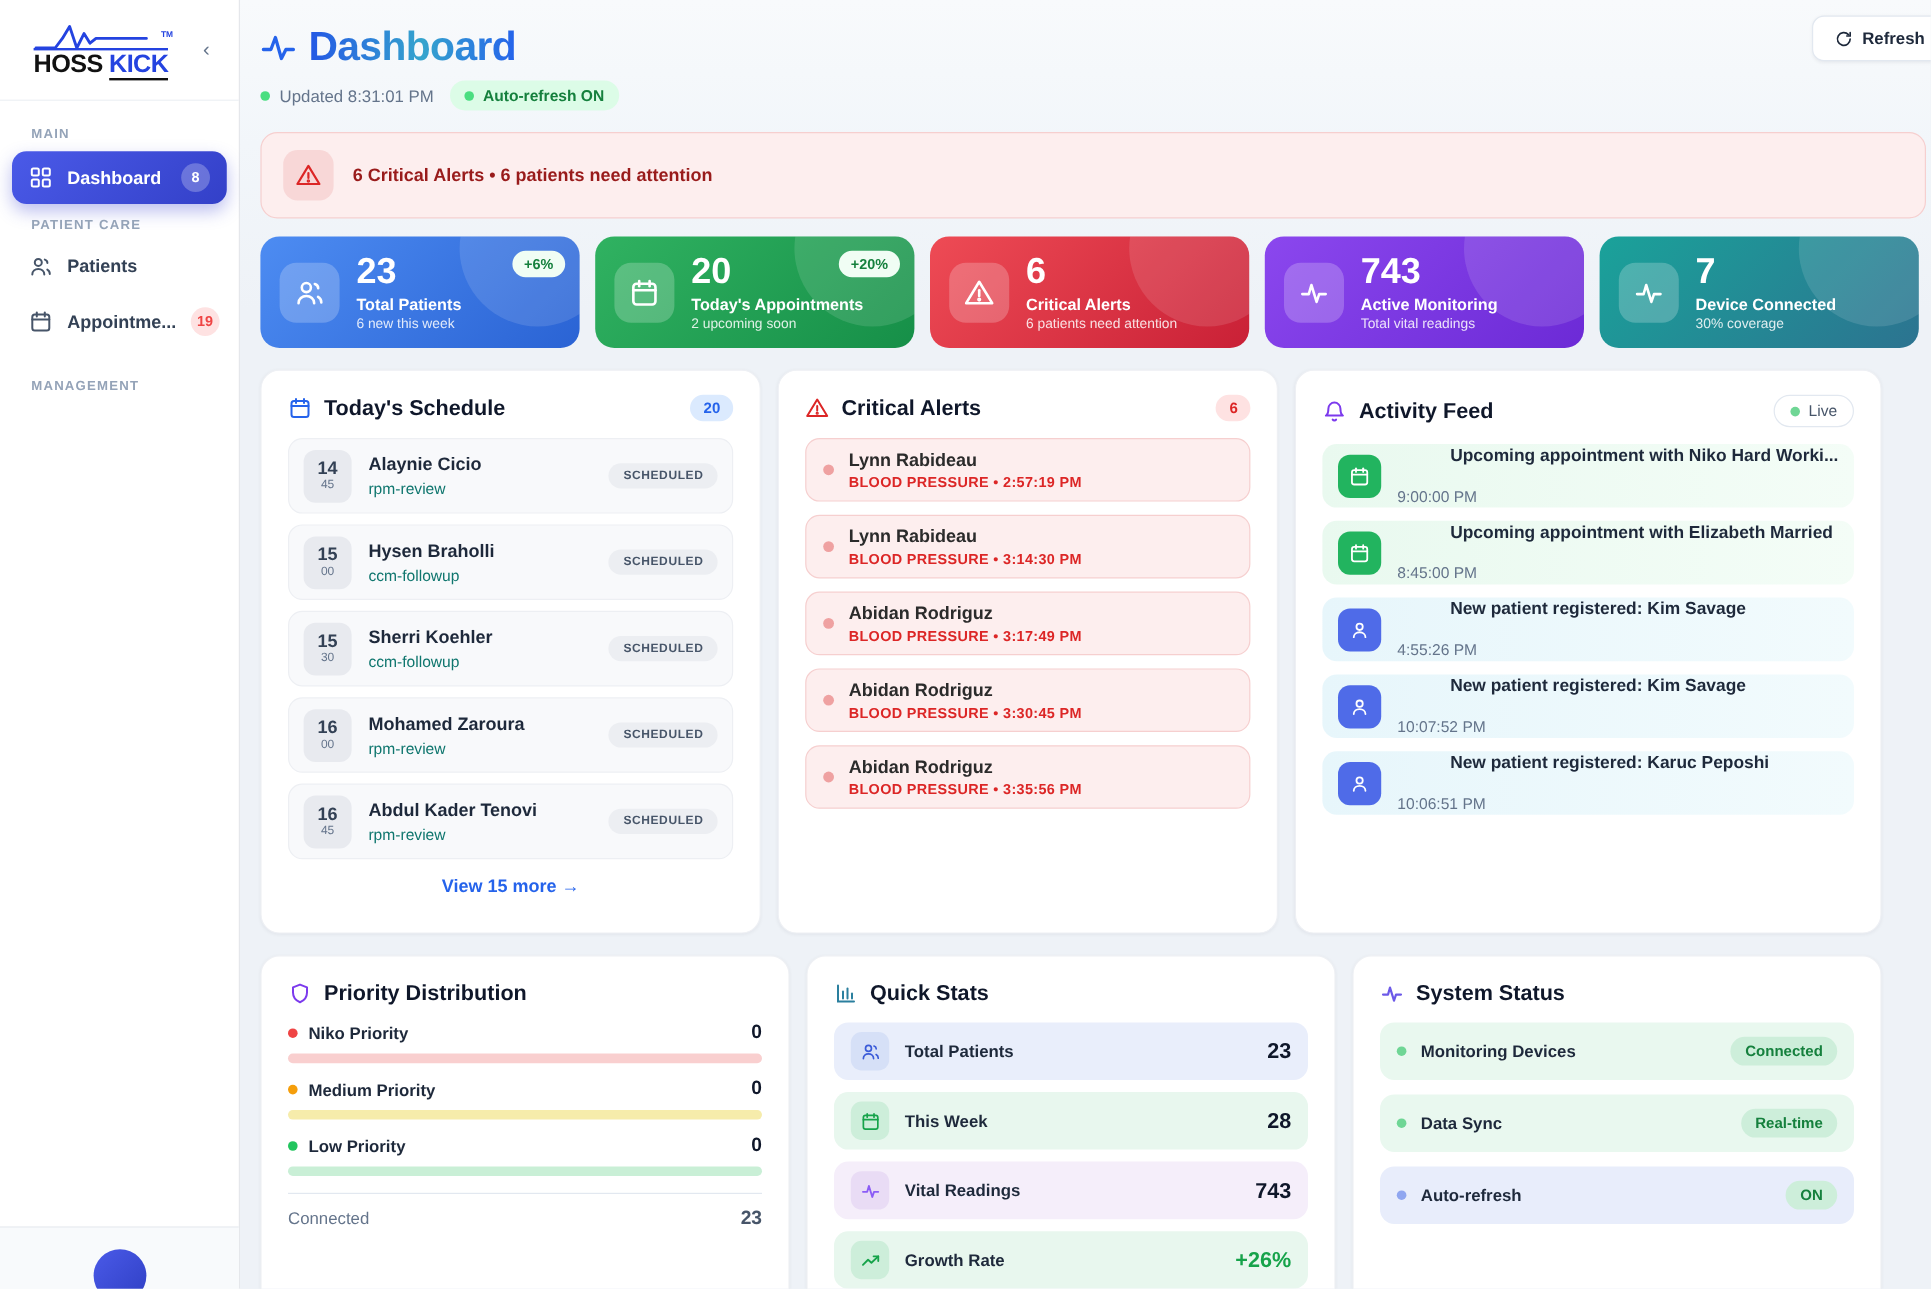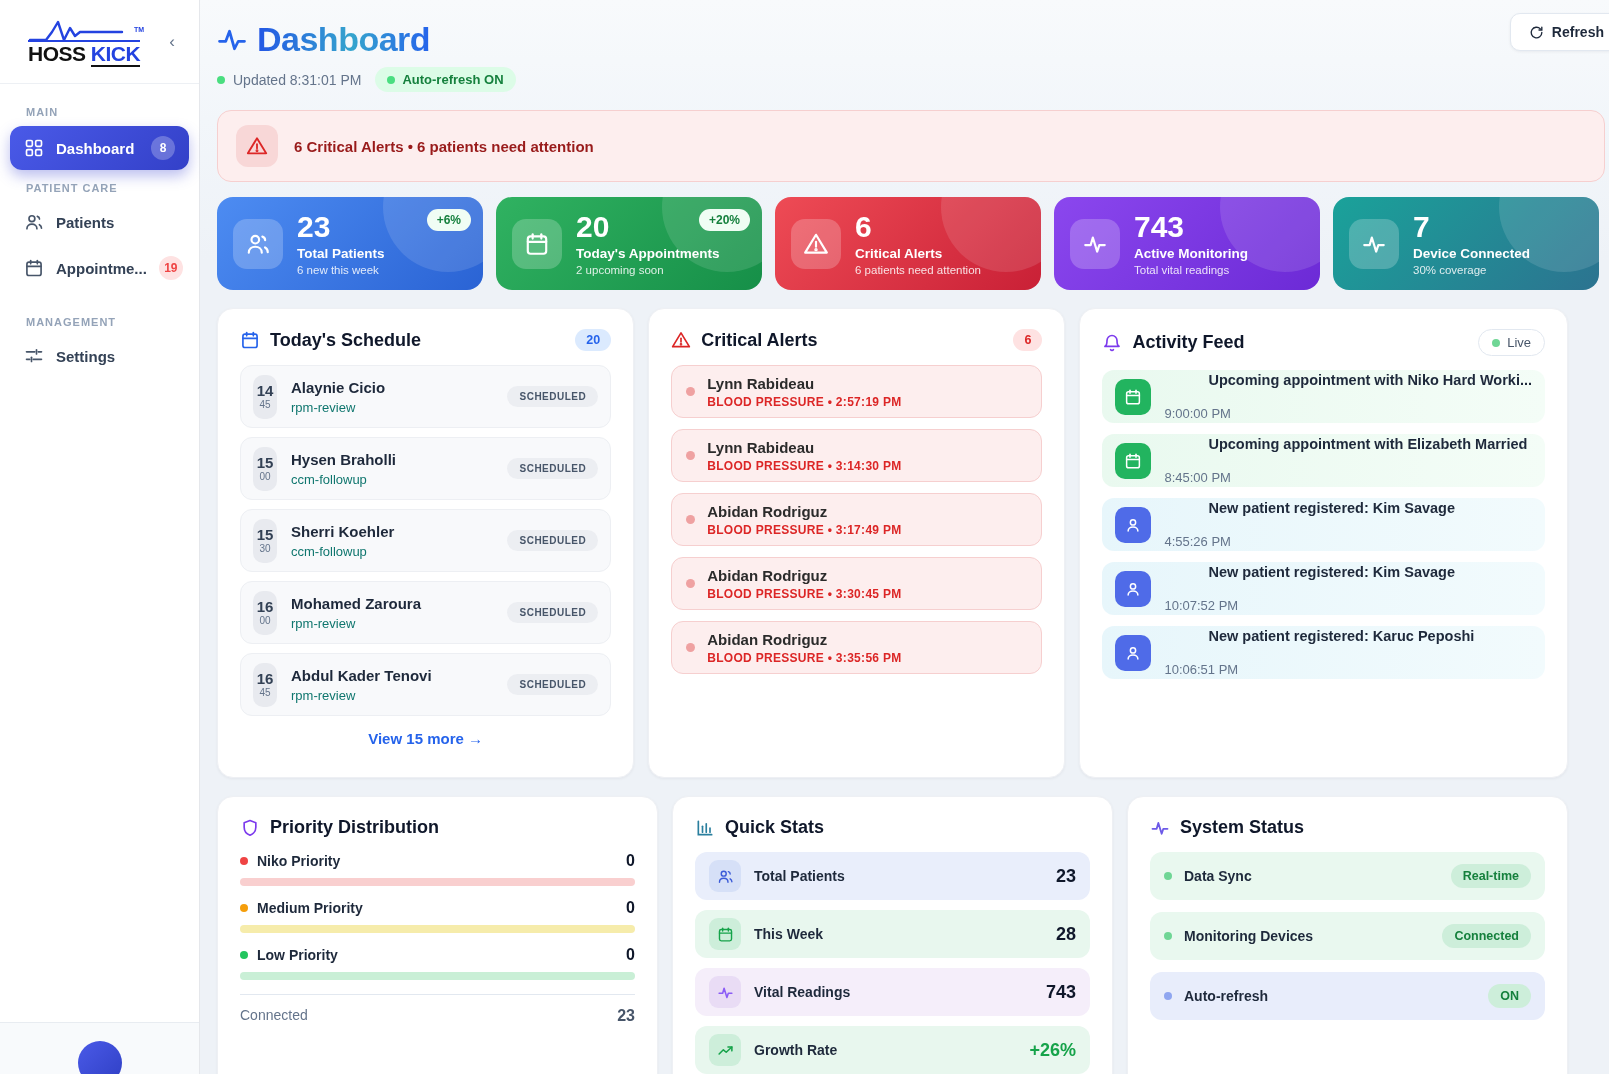--- a/index.html
+++ b/index.html
@@ -76,21 +76,21 @@
   .ph-icon.purple { color:#7c3aed; } .ph-icon.teal { color:#2a7f9e; }
   .panel-header .spacer { flex:1; }
   .count-pill { font-size:12.5px; font-weight:bold; border-radius:999px; padding:4px 11px; }
   .count-pill.blue { background:#dbeafe; color:#2563eb; }
   .count-pill.red { background:#fee2e2; color:#dc2626; }
   .live-pill { display:flex; align-items:center; gap:7px; background:#fff; border:1px solid #e2e8f0; border-radius:999px; padding:5px 13px; font-size:13px; color:#475569; }
   .dot.soft-green { background:#6fd695; }
   
   .sched-list { display:flex; flex-direction:column; gap:9px; }
   .sched-item { display:flex; align-items:center; gap:14px; background:#f8f9fb; border:1px solid #edeff3; border-radius:12px; padding:9px 12px; cursor:pointer; height:63px; }
-  .time-chip { width:24px; height:44px; border-radius:10px; background:#e8eaef; display:flex; flex-direction:column; align-items:center; justify-content:center; line-height:1; flex:0 0 auto; }
+  .time-chip { width:40px; height:44px; border-radius:10px; background:#e8eaef; display:flex; flex-direction:column; align-items:center; justify-content:center; line-height:1; flex:0 0 auto; }
   .time-hour { font-size:15px; font-weight:bold; color:#334155; }
   .time-min { font-size:10px; color:#64748b; margin-top:2px; }
   .sched-name { font-size:15px; font-weight:bold; color:#1e293b; }
   .sched-type { font-size:13px; color:#0f766e; margin-top:4px; }
   .sched-status { margin-left:auto; background:#eceef2; color:#475569; font-size:10px; font-weight:bold; letter-spacing:.5px; border-radius:999px; padding:5px 12px; }
   .view-more { display:block; margin:14px auto 0; background:none; border:none; color:#2563eb; font-size:15px; font-weight:bold; cursor:pointer; font-family:inherit; }
   
   .alert-list { display:flex; flex-direction:column; gap:11px; }
   .alert-item { display:flex; align-items:center; gap:12px; background:#fdeeee; border:1px solid #f6cfcf; border-radius:12px; padding:10px 14px; height:53px; cursor:pointer; }
   .alert-dot { width:9px; height:9px; border-radius:50%; background:#efa1a1; flex:0 0 auto; }
@@ -190,33 +190,20 @@
             <line x1="16" y1="3" x2="16" y2="7"></line>
             <line x1="3.5" y1="10" x2="20.5" y2="10"></line>
           </svg>
       </span>
       <span>Appointme...</span>
       <span class="nav-badge red">19</span>
     </div>
 
     <div class="nav-gap"></div>
     <div class="nav-section-label">MANAGEMENT</div>
-    <div class="nav-item">
-      <span class="nicon">
-        <svg viewBox="0 0 24 24" fill="none" stroke="currentColor" stroke-width="2" stroke-linecap="round">
-            <line x1="3" y1="7" x2="13" y2="7"></line>
-            <line x1="17" y1="7" x2="21" y2="7"></line>
-            <line x1="15" y1="4.5" x2="15" y2="9.5"></line>
-            <line x1="3" y1="16" x2="7" y2="16"></line>
-            <line x1="11" y1="16" x2="21" y2="16"></line>
-            <line x1="9" y1="13.5" x2="9" y2="18.5"></line>
-          </svg>
-      </span>
-      <span>Settings</span>
-    </div>
   </nav>
 
   <div class="sidebar-footer">
     <button class="avatar"></button>
   </div>
 </aside>
 
 <main class="main">
 
   <div class="page-header">
@@ -655,27 +642,27 @@
         <span class="ph-icon purple">
           <svg viewBox="0 0 24 24" fill="none" stroke="#6d5ae8" stroke-width="2.2" stroke-linecap="round" stroke-linejoin="round">
               <polyline points="3 13 8 13 10 6 14 19 16 13 21 13"></polyline>
             </svg>
         </span>
         <span class="panel-title">System Status</span>
       </div>
       <div class="ss-list">
         <div class="ss-row green">
           <span class="dot soft-green"></span>
+          <span class="ss-label">Monitoring Devices</span>
+          <span class="ss-badge">Connected</span>
+        </div>
+        <div class="ss-row green">
+          <span class="dot soft-green"></span>
           <span class="ss-label">Data Sync</span>
           <span class="ss-badge">Real-time</span>
-        </div>
-        <div class="ss-row green">
-          <span class="dot soft-green"></span>
-          <span class="ss-label">Monitoring Devices</span>
-          <span class="ss-badge">Connected</span>
         </div>
         <div class="ss-row blue">
           <span class="dot soft-blue"></span>
           <span class="ss-label">Auto-refresh</span>
           <span class="ss-badge">ON</span>
         </div>
       </div>
     </section>
   </div>
 

